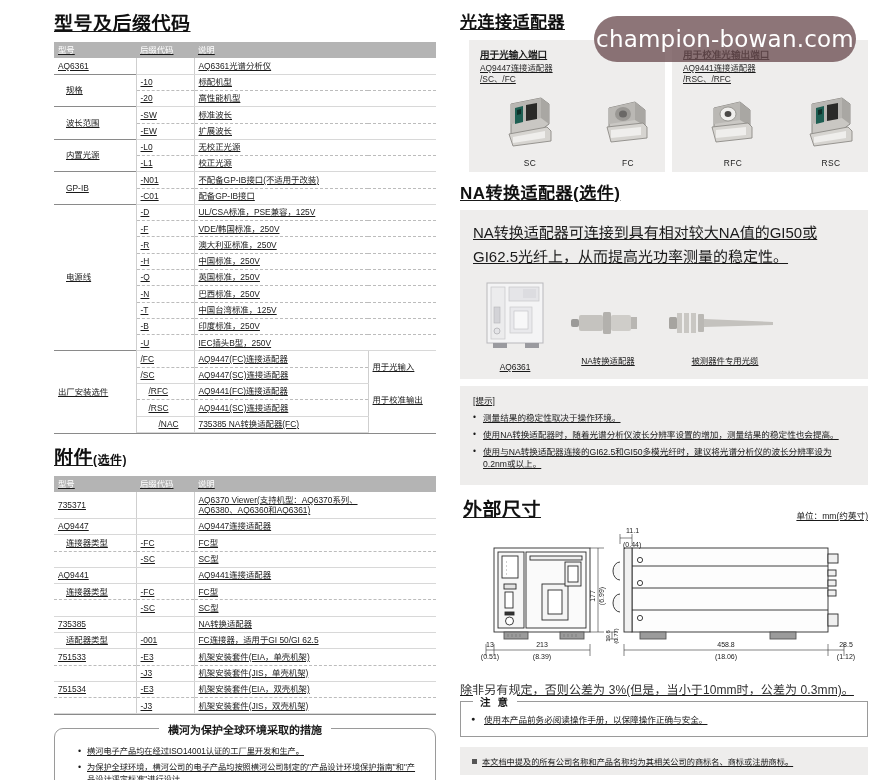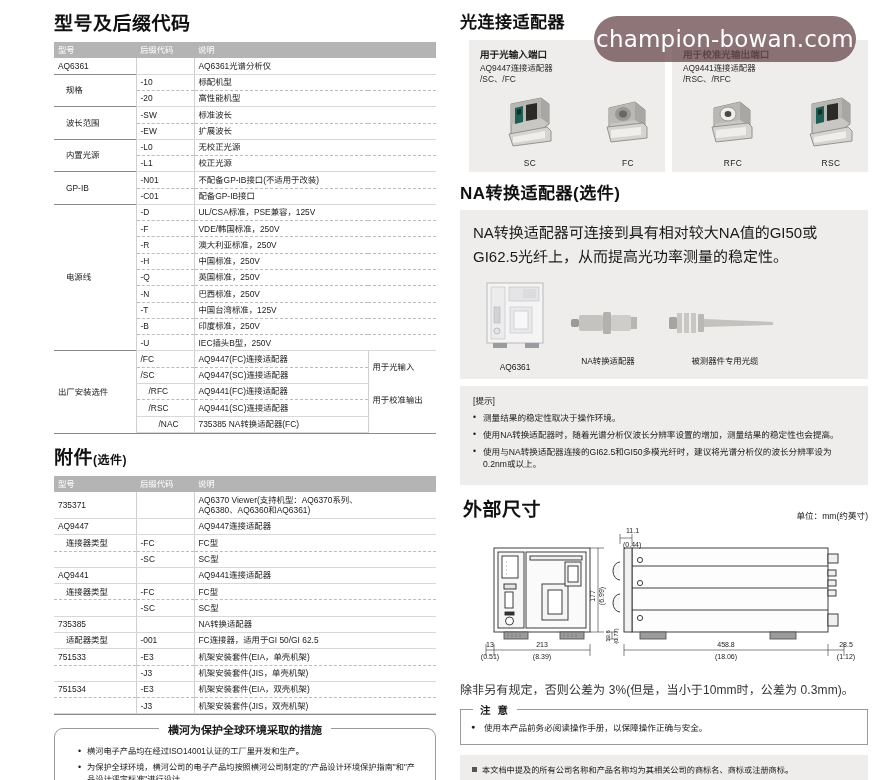--- a/index.html
+++ b/index.html
@@ -6,21 +6,21 @@
   * { box-sizing: border-box; }
   html, body { margin:0; padding:0; }
   body {
     width: 892px; height: 780px;
     background: #ffffff;
     font-family: "Liberation Sans", "DejaVu Sans", sans-serif;
     color: #1a1a1a;
     overflow: hidden;
     position: relative;
   }
-  .page { width:892px; height:780px; position:relative; display:flex; }
+  .page { width:892px; height:780px; position:relative; display:flex;text-decoration:underline; }
   .col-left  { width: 452px; padding: 14px 16px 0 54px; position:relative; }
   .col-right { width: 440px; padding: 14px 24px 0 8px; position:relative; }
 
   
   h2.sec {
     font-size: 17px; font-weight: bold; letter-spacing: .5px;
     margin: 0 0 7px 0; color:#111; line-height:1.1;
   }
   h2.sec .sub { font-size: 12px; font-weight: bold; }
   h2.sec.big { font-size: 19px; }
@@ -95,21 +95,21 @@
 
   
   .dim-head { display:flex; align-items:flex-end; justify-content:space-between;
               margin-top: 12px; }
   .unit { font-size: 8.6px; padding-bottom: 3px; }
   .dim-draw { margin-top: 2px; }
   .tol { font-size: 12px; margin-top: 2px; color:#333; letter-spacing:.1px; }
 
   
   .caution {
-    margin-top: 12px; border:1px solid #9a9a9a; position:relative;
+    margin-top: 4px; border:1px solid #9a9a9a; position:relative;
     padding: 12px 10px 9px 10px; font-size: 8.6px; line-height:1.5;
   }
   .caution-title {
     position:absolute; top:-7px; left: 12px; background:#fff; padding: 0 7px;
     font-size: 10.5px; font-weight:bold; letter-spacing: 2px;
   }
   .caution li { position:relative; list-style:none; padding-left: 13px; }
   .caution li::before { content:"●"; position:absolute; left:0; top:0; font-size:7px; }
   .caution ul { margin:0; padding:0; }
 

